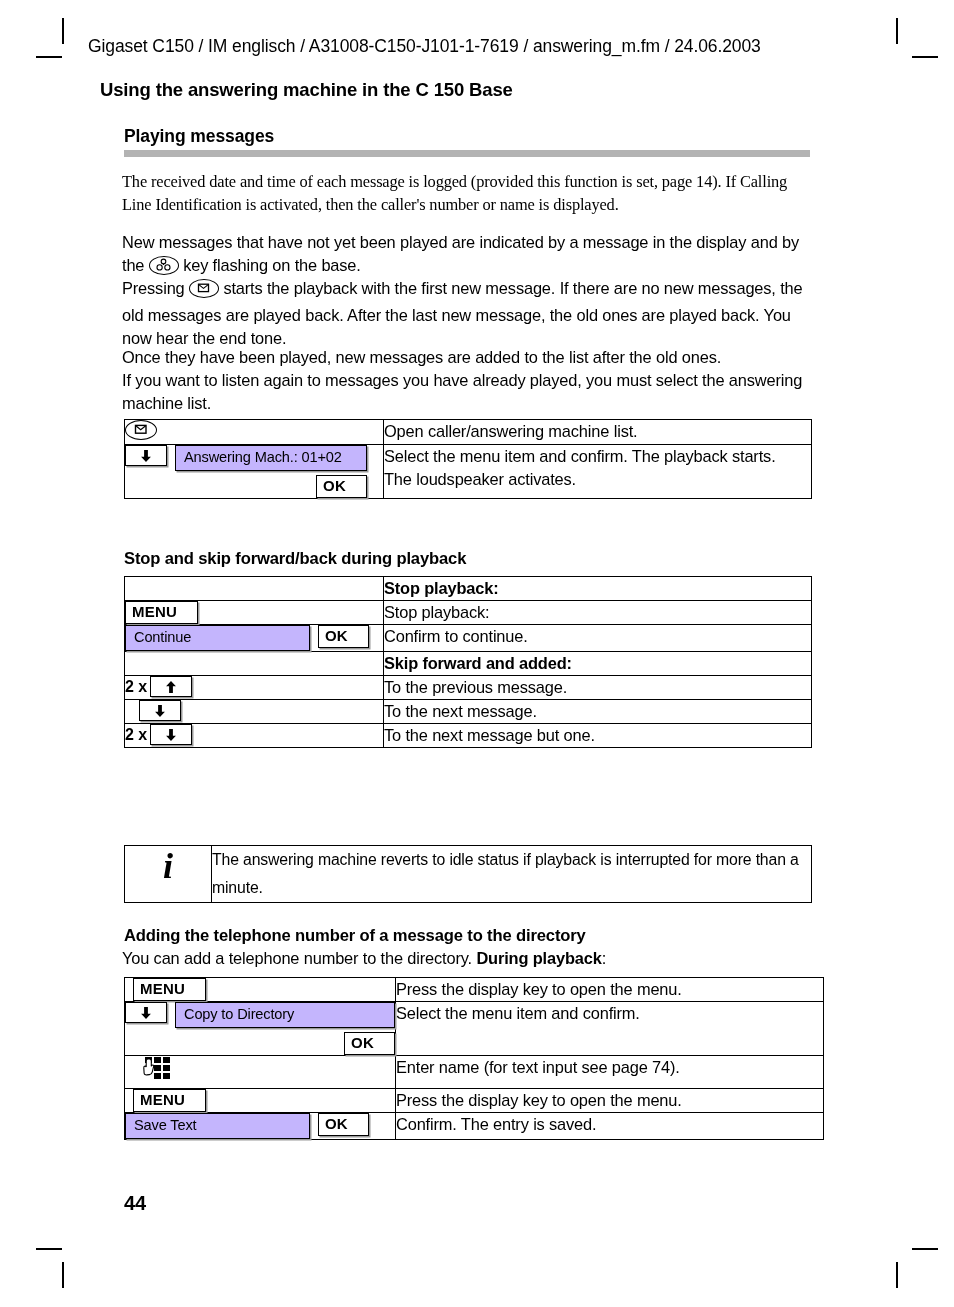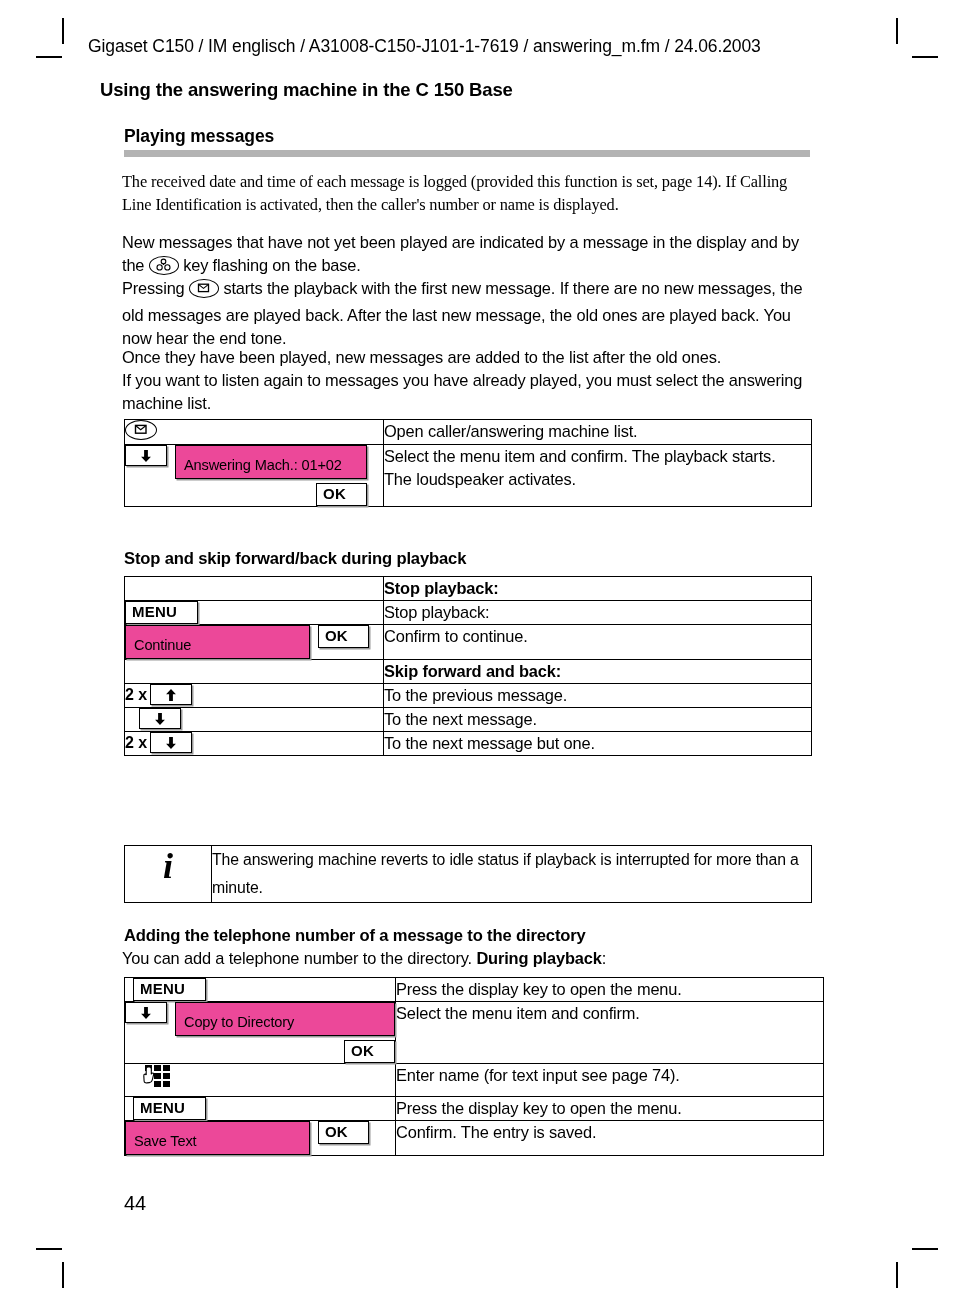--- a/index.html
+++ b/index.html
@@ -166,24 +166,24 @@
     box-sizing: border-box;
   }
   .softkey.menu { min-width: 62px; text-align: center; }
   .softkey.ok   { min-width: 40px; text-align: center; }
 
   
   .menufield {
     display: inline-block;
     border: 1.3px solid #000;
     box-shadow: 1.5px 1.5px 0 0 #9a9a9a;
-    background: #ec4899;
+    background: #c4b5fd;
     font-size: 14.6px;
     line-height: 19px;
-    padding: 10px 8px 3px 8px;
+    padding: 2px 8px 3px 8px;
     box-sizing: border-box;
     white-space: nowrap;
   }
 
   
   .navkey {
     display: inline-block;
     width: 42px;
     height: 21px;
     border: 1.5px solid #000;
@@ -229,21 +229,21 @@
     top: 949px;
     font-size: 16.4px;
     letter-spacing: -0.15px;
   }
 
   .page-number {
     position: absolute;
     left: 124px;
     top: 1192px;
     font-size: 20px;
-    font-weight: normal;
+    font-weight: bold;
     text-align: center;
   }
 </style>
 </head>
 <body>
 
 <div class="crop crop-v cm-tl-v"></div>
 <div class="crop crop-h cm-tl-h"></div>
 <div class="crop crop-v cm-tr-v"></div>
 <div class="crop crop-h cm-tr-h"></div>
@@ -339,21 +339,21 @@
         <span class="softkey ok">OK</span>
       </div>
     </td>
     <td class="cell-r">
       <span class="line">Confirm to continue.</span>
     </td>
   </tr>
   <tr>
     <td class="cell-l" style="height:17px;"></td>
     <td class="cell-r bold">
-      <span class="line">Skip forward and back:</span>
+      <span class="line">Skip forward and added:</span>
     </td>
   </tr>
   <tr>
     <td class="cell-l">
       <span class="twox">2 x</span><span class="navkey"><svg width="16" height="15" viewBox="0 0 16 15">
               <path d="M6.1 13.4 h3.8 V6.8 h3.0 L8 1.6 L3.1 6.8 h3.0 z" fill="#000"></path>
             </svg></span>
     </td>
     <td class="cell-r">
       <span class="line">To the previous message.</span>

